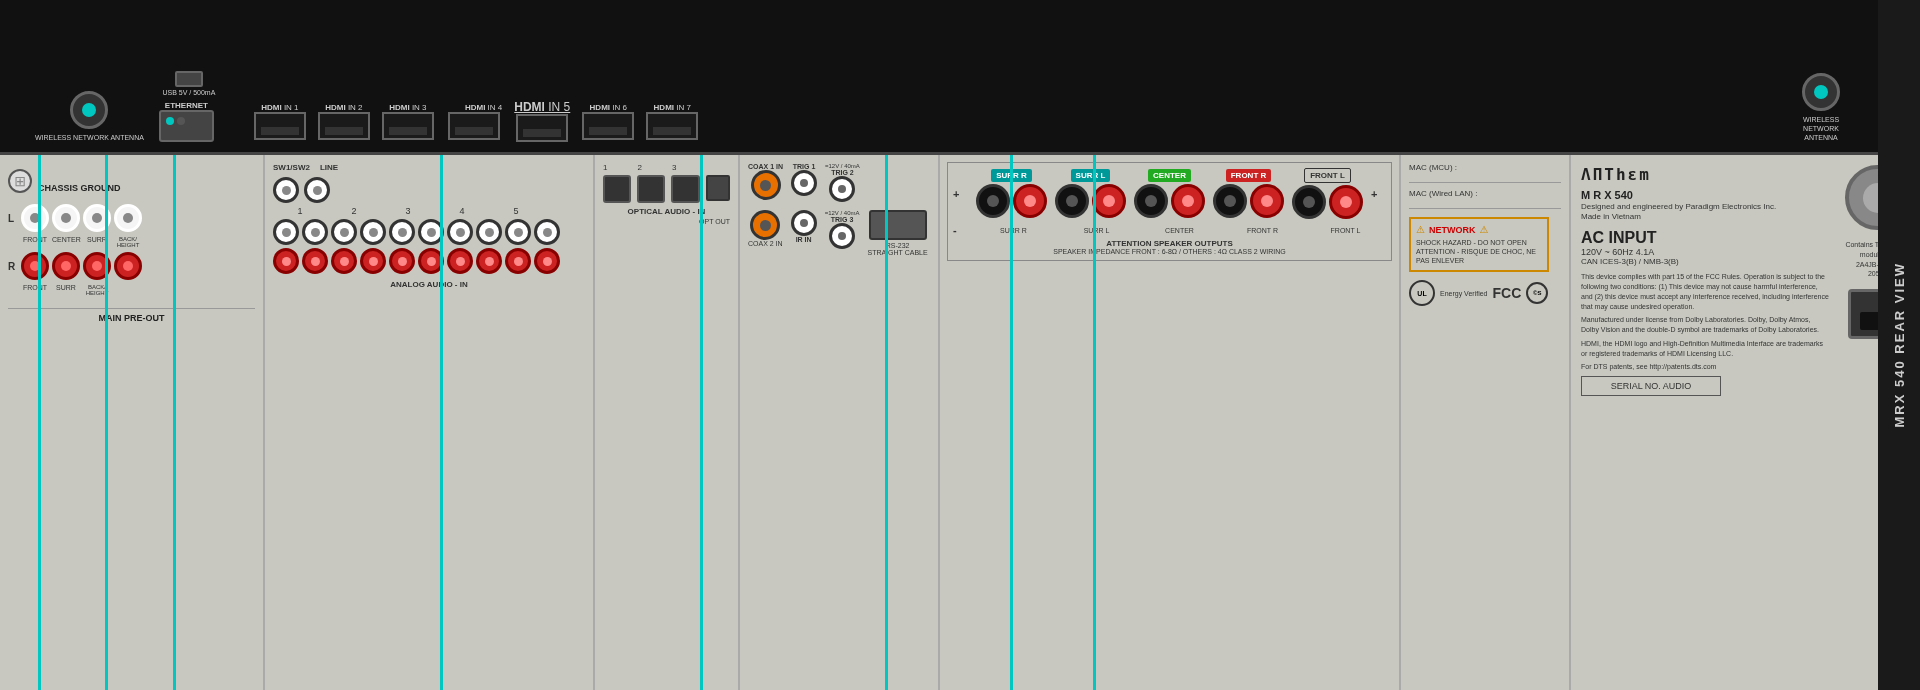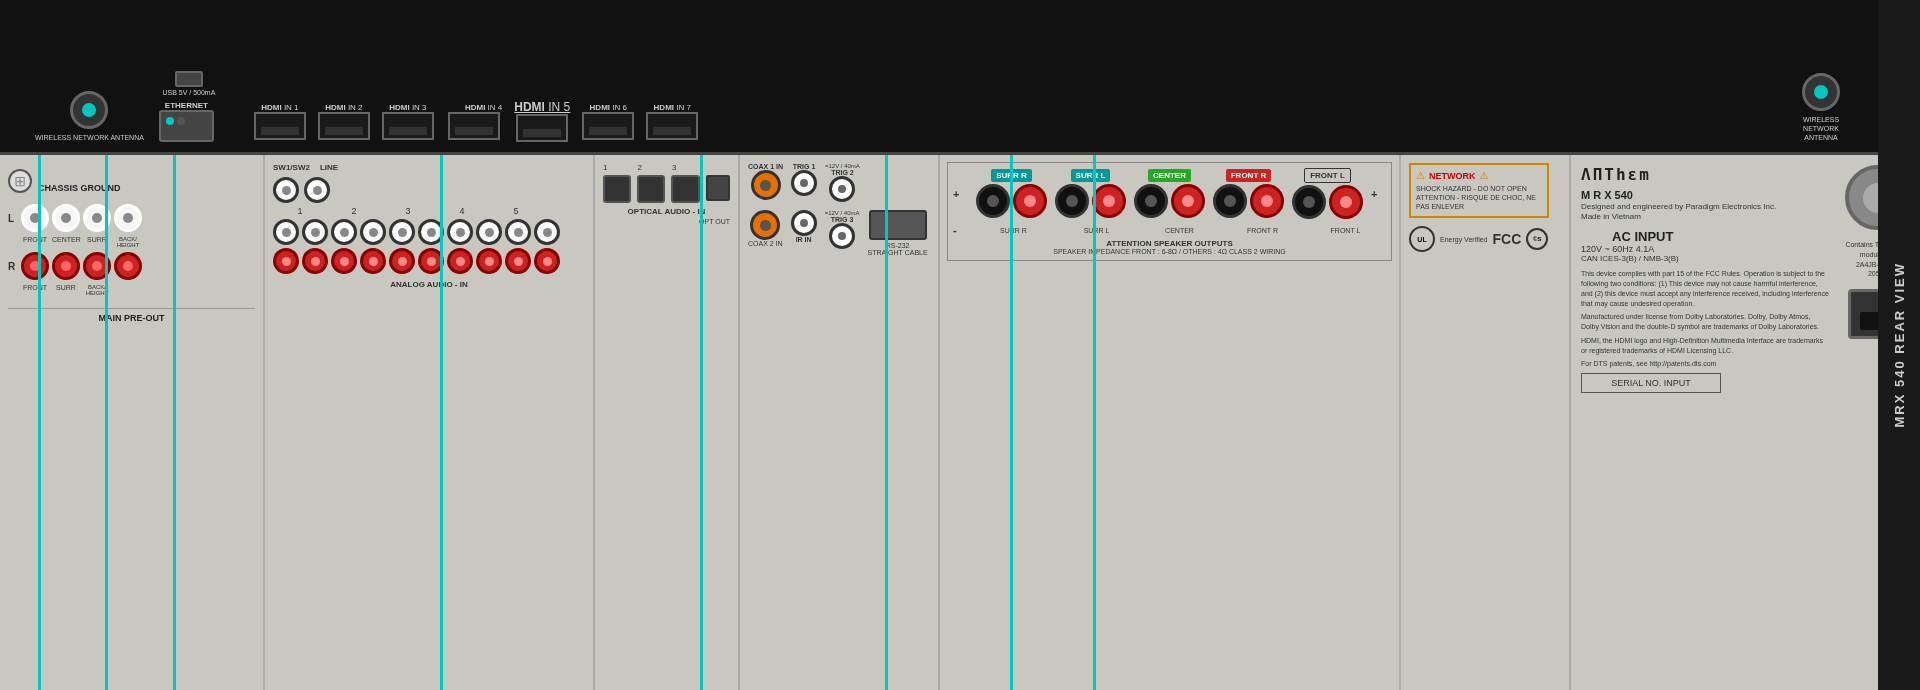--- a/index.html
+++ b/index.html
@@ -688,20 +688,24 @@
             <div style="font-size:7px; color:#333; text-align:center; width:75px;">CENTER</div>
             <div style="font-size:7px; color:#333; text-align:center; width:75px;">FRONT R</div>
             <div style="font-size:7px; color:#333; text-align:center; width:75px;">FRONT L</div>
           </div>
           <div style="font-size:8px; font-weight:bold; color:#333; text-align:center; margin-top:3px;">ATTENTION SPEAKER OUTPUTS</div>
           <div style="font-size:7px; color:#333; text-align:center;">SPEAKER IMPEDANCE  FRONT : 6-8Ω / OTHERS : 4Ω    CLASS 2 WIRING</div>
         </div>
       </div>
 
       <div class="bottom-mac-info">
+        <div style="margin-bottom:8px;">
+          <div style="font-size:8px; color:#333; border-bottom:1px solid #999; padding-bottom:10px; margin-bottom:6px;">MAC (MCU) :</div>
+          <div style="font-size:8px; color:#333; border-bottom:1px solid #999; padding-bottom:10px;">MAC (Wired LAN) :</div>
+        </div>
 
         <div style="border:2px solid #cc8800; padding:5px; max-width:140px;">
           <div style="display:flex; align-items:center; gap:4px; margin-bottom:3px;">
             <div style="font-size:10px; color:#cc8800;">⚠</div>
             <div style="font-weight:bold; color:#cc0000; font-size:9px;">NETWORK</div>
             <div style="font-size:10px; color:#cc8800;">⚠</div>
           </div>
           <div style="font-size:7px; color:#333; line-height:1.3;">SHOCK HAZARD - DO NOT OPEN
 ATTENTION - RISQUE DE CHOC, NE PAS ENLEVER</div>
         </div>
@@ -716,30 +720,30 @@
 
       <div class="bottom-right-info">
         <div style="display:flex; gap:15px;">
 
           <div style="max-width:300px;">
             <div style="font-size:16px; font-weight:bold; letter-spacing:2px; color:#222; margin-bottom:5px; font-family:monospace;">ΛПΤhεm</div>
             <div style="font-weight:bold; font-size:11px; color:#222;">M R X 540</div>
             <div style="font-size:8px; color:#333; line-height:1.4;">Designed and engineered by Paradigm Electronics Inc.</div>
             <div style="font-size:8px; color:#333;">Made in Vietnam</div>
 
-            <div style="font-weight:bold; font-size:13px; color:#222; margin-top:8px;margin-left:31px;">AC INPUT</div>
+            <div style="font-weight:bold; font-size:16px; color:#222; margin-top:8px;">AC INPUT</div>
             <div style="font-size:9px; color:#333;">120V ~ 60Hz  4.1A</div>
             <div style="font-size:8px; color:#333;">CAN ICES-3(B) / NMB-3(B)</div>
 
             <div style="font-size:7px; color:#333; line-height:1.4; margin-top:6px;">This device complies with part 15 of the FCC Rules. Operation is subject to the following two conditions: (1) This device may not cause harmful interference, and (2) this device must accept any interference received, including interference that may cause undesired operation.</div>
             <div style="font-size:7px; color:#333; line-height:1.4; margin-top:4px;">Manufactured under license from Dolby Laboratories. Dolby, Dolby Atmos, Dolby Vision and the double-D symbol are trademarks of Dolby Laboratories.</div>
             <div style="font-size:7px; color:#333; line-height:1.4; margin-top:4px;">HDMI, the HDMI logo and High-Definition Multimedia Interface are trademarks or registered trademarks of HDMI Licensing LLC.</div>
             <div style="font-size:7px; color:#333; margin-top:4px;">For DTS patents, see http://patents.dts.com</div>
 
-            <div style="border:1px solid #555; padding:4px 10px; font-size:9px; text-align:center; color:#333; margin-top:6px; width:140px;">SERIAL NO. INPUT</div>
+            <div style="border:1px solid #555; padding:4px 10px; font-size:9px; text-align:center; color:#333; margin-top:6px; width:140px;">SERIAL NO. AUDIO</div>
           </div>
 
           <div style="display:flex; flex-direction:column; align-items:center; gap:10px;">
 
             <div style="width:65px; height:65px; border-radius:50%; border:4px solid #666; background:#888; display:flex; align-items:center; justify-content:center;">
               <div style="width:30px; height:30px; border-radius:50%; background:#aaa;"></div>
             </div>
 
             <div style="font-size:7px; color:#333; text-align:right; line-height:1.4;">Contains Transmitter module
 FCC ID: 2A4JB-S1832

